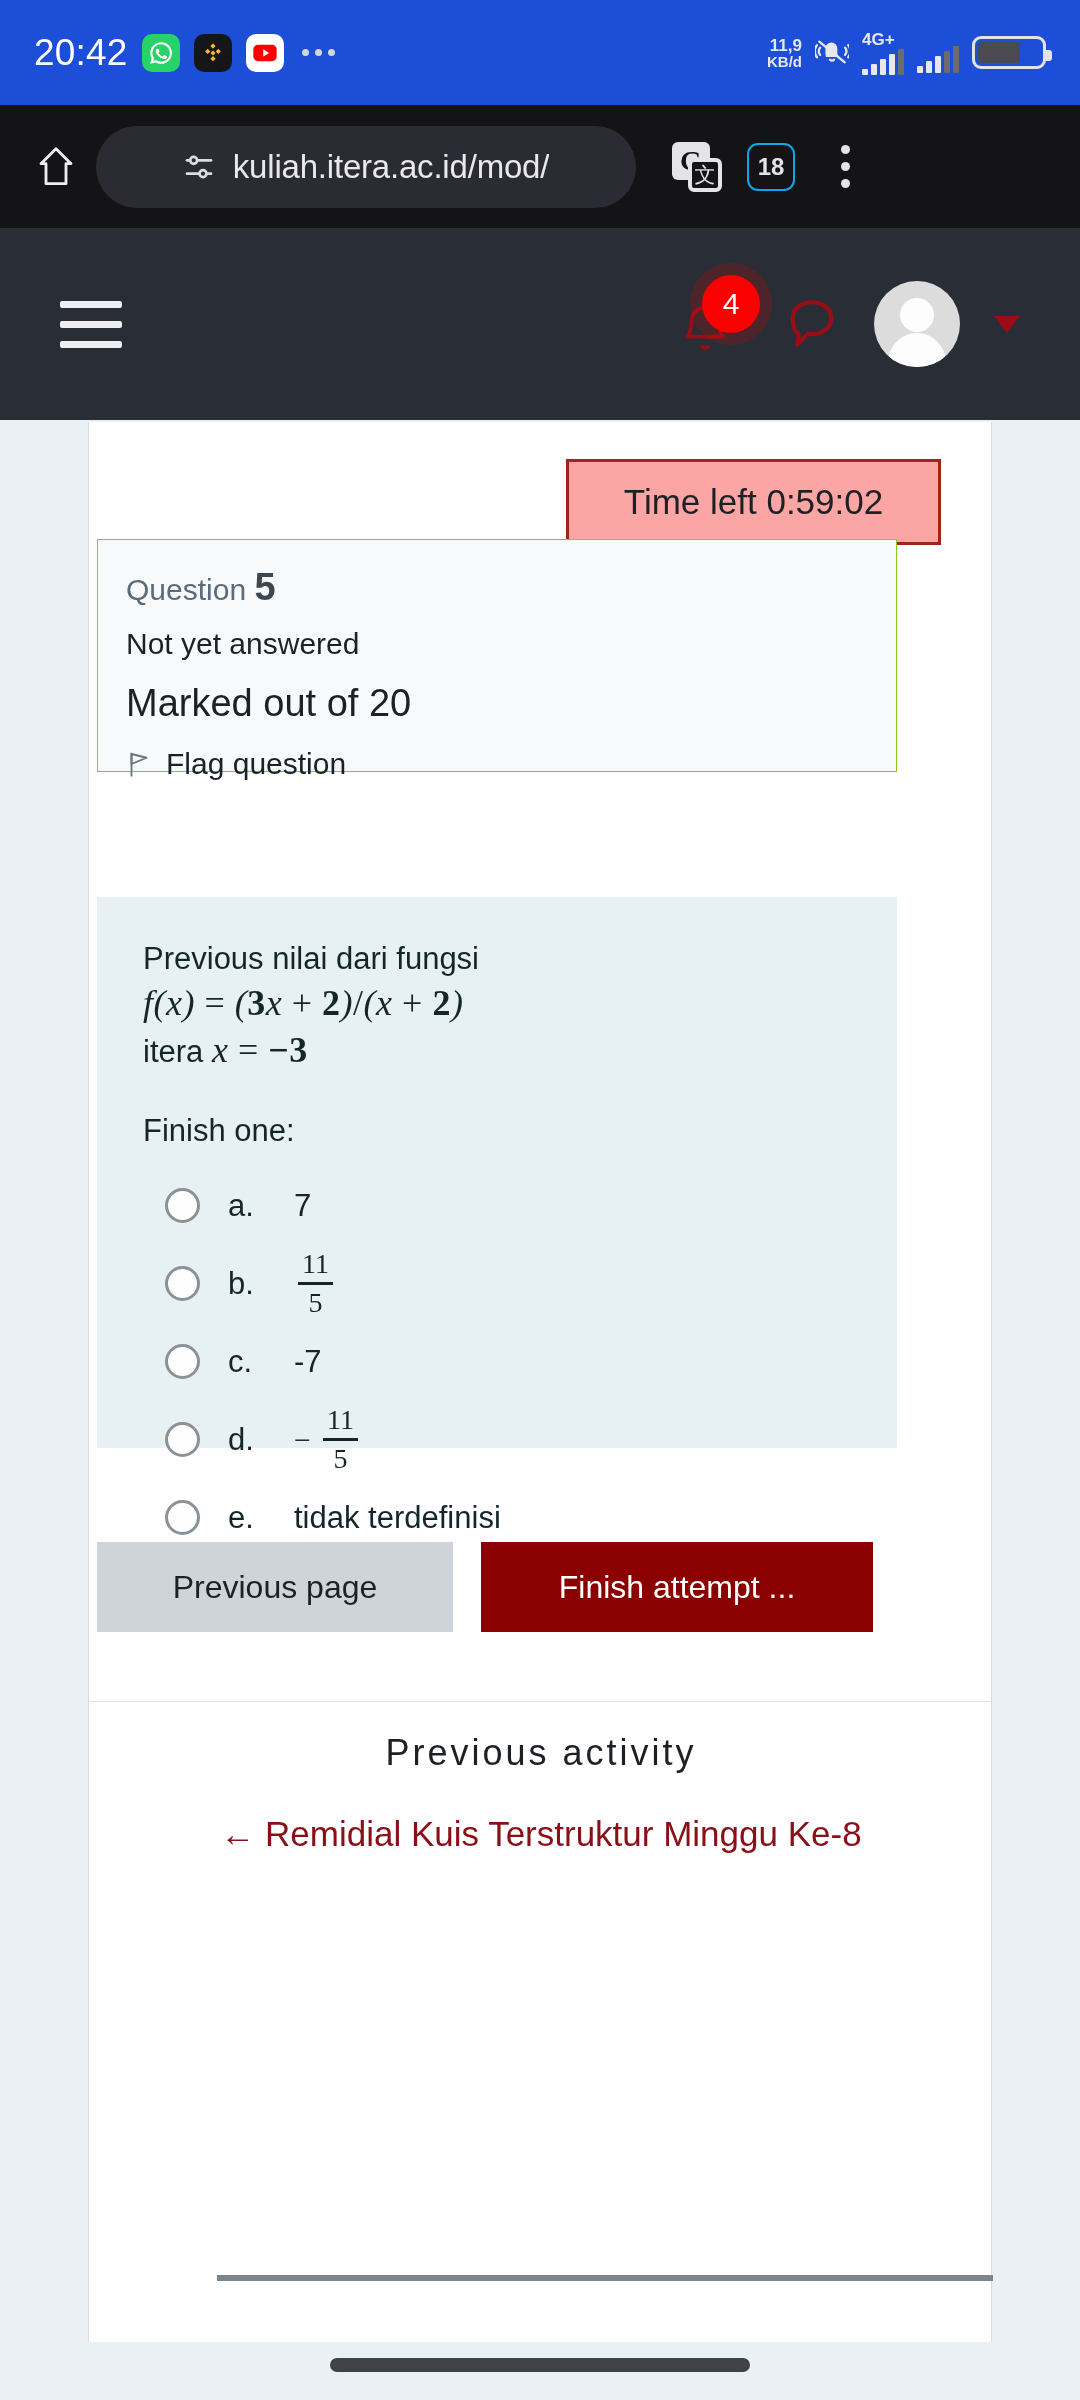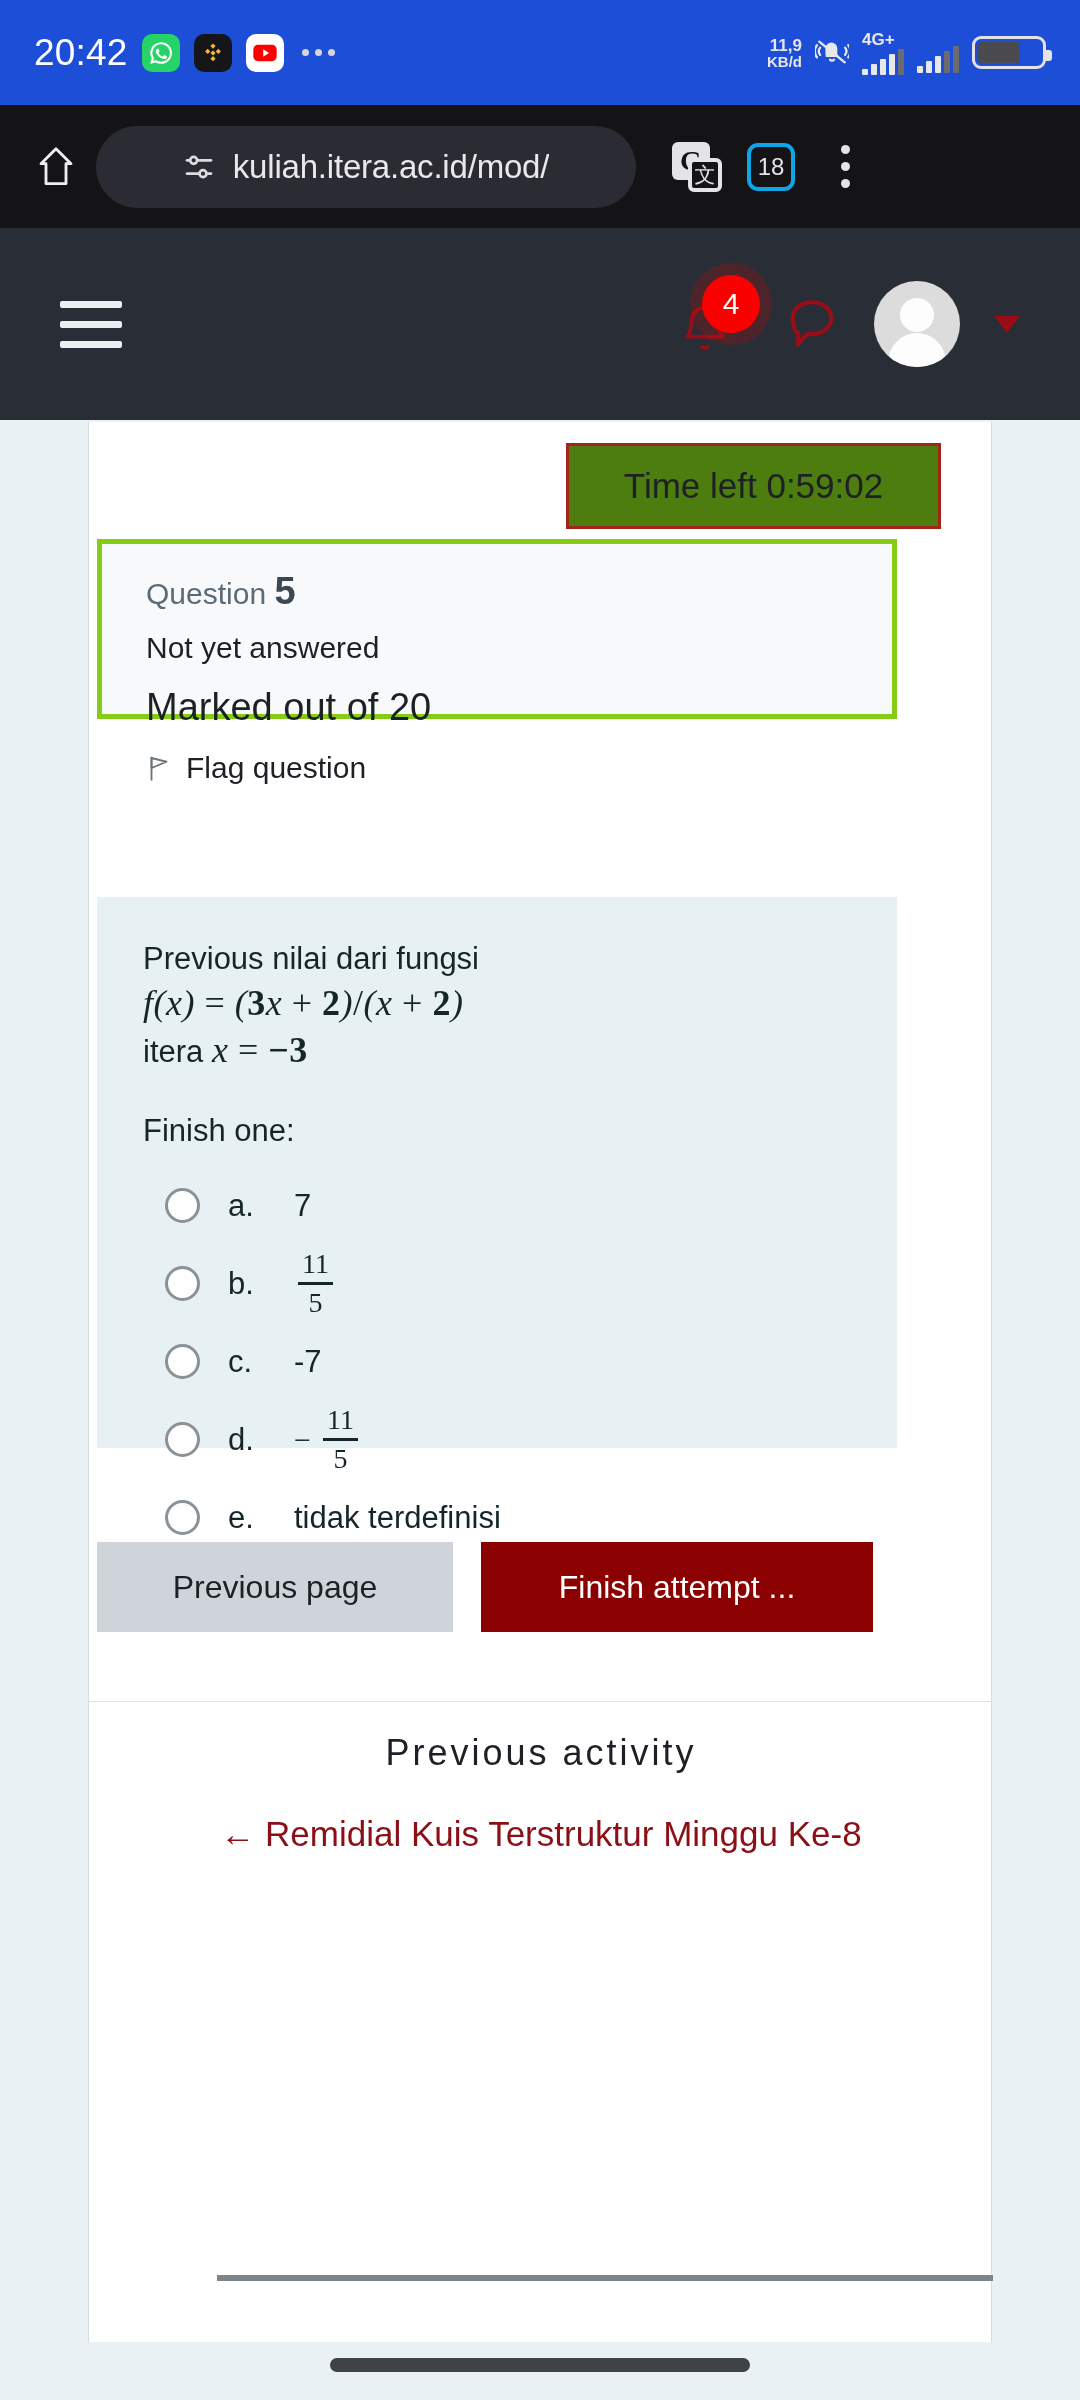--- a/index.html
+++ b/index.html
@@ -79,23 +79,23 @@
     font-size:28px; font-weight:bold; color:#141417;
     font-family:"Liberation Serif", serif;
   }
   .translate-g .sq2 {
     position:absolute; right:0; bottom:0; width:34px; height:34px;
     border:4px solid #e3e3e8; border-radius:6px; background:#141417;
     display:flex; align-items:center; justify-content:center;
     font-size:21px; color:#e3e3e8;
   }
   .tabcount {
-    width:48px; height:48px; border:4px solid #0ea5e9; border-radius:11px;
+    width:48px; height:48px; border:2px solid #0ea5e9; border-radius:11px;
     display:flex; align-items:center; justify-content:center;
-    font-size:24px; font-weight:normal; color:#e3e3e8;
+    font-size:24px; font-weight:bold; color:#e3e3e8;
   }
   .kebab { display:flex; flex-direction:column; gap:8px; align-items:center; }
   .kebab i { width:9px; height:9px; border-radius:50%; background:#e3e3e8; display:block; }
 
   
   .moodlebar {
     position:absolute; top:228px; left:0; width:1080px; height:192px;
     background:#292d35; display:flex; align-items:center; padding:0 60px;
   }
   .hamburger { display:flex; flex-direction:column; gap:13px; width:62px; }
@@ -127,29 +127,29 @@
 
   
   .pagebody { position:absolute; top:420px; left:0; width:1080px; height:1980px;
     background:#eaf1f4; overflow:hidden; }
   .card {
     position:absolute; left:88px; top:2px; width:904px; height:1920px;
     background:#ffffff; border-left:1px solid #d8dde0; border-right:1px solid #d8dde0;
   }
 
   .timerbox {
-    position:absolute; left:477px; top:21px; width:375px; height:86px;
-    border:3px solid #a32419; background:#4d7c0f;
+    position:absolute; left:477px; top:37px; width:375px; height:86px;
+    border:3px solid #a32419; background:#fca5a5;
     display:flex; align-items:center; justify-content:center;
   }
   .timerbox span { font-size:35px; color:#1d2125; }
 
   .qinfo {
-    position:absolute; left:8px; top:117px; width:800px; height:180px;
-    background:#f7f9fa; border:5px solid #84cc16; padding:26px 44px;
+    position:absolute; left:8px; top:117px; width:800px; height:233px;
+    background:#f7f9fa; border:1px solid #84cc16; padding:26px 28px;
   }
   .qinfo .qline1 { font-size:30px; color:#5c6b78; margin-bottom:18px; }
   .qinfo .qline1 b { font-size:38px; color:#3b4852; font-weight:bold; }
   .qinfo .qstate { font-size:30px; color:#1d2125; margin-bottom:21px; }
   .qinfo .qmark { font-size:38px; color:#1d2125; margin-bottom:22px; }
   .qinfo .qflag { font-size:30px; color:#1d2125; display:flex; align-items:center; gap:14px; }
   .qinfo .qflag svg { width:26px; height:30px; }
 
   .qbody {
     position:absolute; left:8px; top:475px; width:800px; height:551px;

